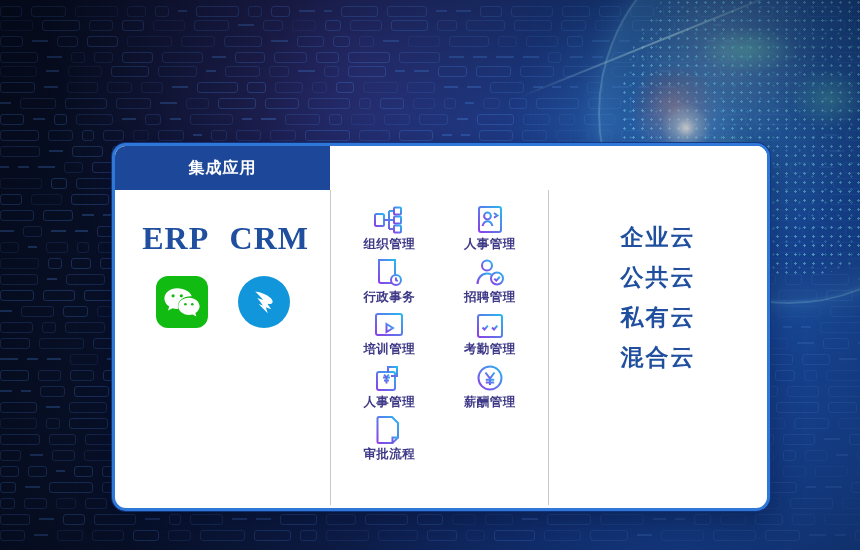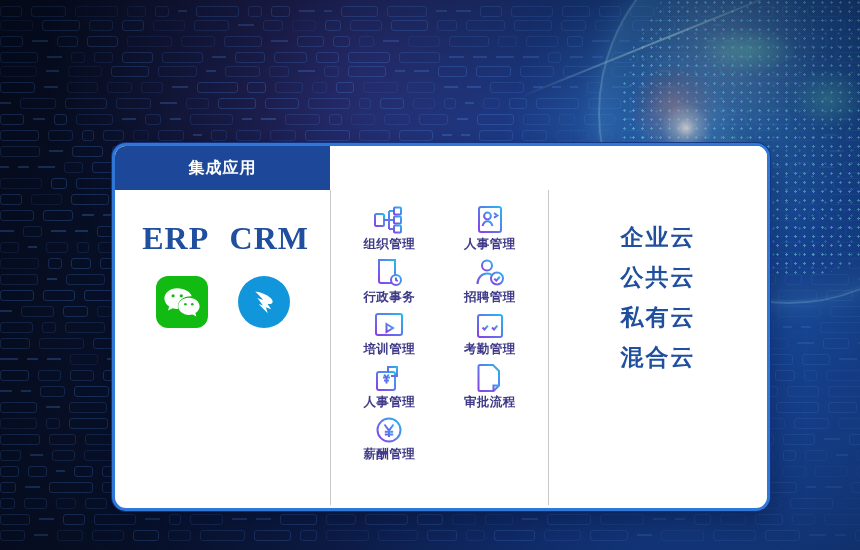--- a/index.html
+++ b/index.html
@@ -1254,53 +1254,53 @@
                 <path d="M11 15.5h7M14.5 15.5v6M12 18.5h5"></path>
                 <path d="M12.2 12.5l2.3 3 2.3-3"></path>
               </g>
             </svg>
             <div class="icon-label">人事管理</div>
           </div>
 
           <div class="icon-cell">
             <svg width="34" height="32" viewBox="0 0 34 32">
               <defs>
+                  <linearGradient id="g8" x1="0" y1="1" x2="1" y2="0">
+                <stop offset="0" stop-color="#8b3fe8"></stop>
+                    <stop offset="1" stop-color="#29b6f0"></stop>
+                  </linearGradient>
+                </defs>
+              <g fill="none" stroke="url(#g8)" stroke-width="2">
+                <circle cx="17" cy="16" r="11.5"></circle>
+                <path d="M12.5 10.5l4.5 6 4.5-6"></path>
+                <path d="M17 16.5V23M12.8 17.8h8.4M12.8 20.6h8.4"></path>
+              </g>
+            </svg>
+            <div class="icon-label">薪酬管理</div>
+          </div>
+
+          <div class="icon-cell">
+            <svg width="34" height="32" viewBox="0 0 34 32">
+              <defs>
                   <linearGradient id="g9" x1="0" y1="1" x2="1" y2="0">
                 <stop offset="0" stop-color="#8b3fe8"></stop>
                     <stop offset="1" stop-color="#29b6f0"></stop>
                   </linearGradient>
                 </defs>
               <g fill="none" stroke="url(#g9)" stroke-width="2">
                 <path d="M7 3h13l6 6v14.5L20.5 29H7a1.5 1.5 0 0 1-1.5-1.5V4.5A1.5 1.5 0 0 1 7 3z"></path>
                 <path d="M20.5 29v-5.5H26"></path>
                 <line x1="11" y1="11" x2="21" y2="11"></line>
                 <line x1="11" y1="16" x2="21" y2="16"></line>
                 <line x1="11" y1="21" x2="17" y2="21"></line>
               </g>
             </svg>
             <div class="icon-label">审批流程</div>
           </div>
 
-          <div class="icon-cell">
-            <svg width="34" height="32" viewBox="0 0 34 32">
-              <defs>
-                  <linearGradient id="g8" x1="0" y1="1" x2="1" y2="0">
-                <stop offset="0" stop-color="#8b3fe8"></stop>
-                    <stop offset="1" stop-color="#29b6f0"></stop>
-                  </linearGradient>
-                </defs>
-              <g fill="none" stroke="url(#g8)" stroke-width="2">
-                <circle cx="17" cy="16" r="11.5"></circle>
-                <path d="M12.5 10.5l4.5 6 4.5-6"></path>
-                <path d="M17 16.5V23M12.8 17.8h8.4M12.8 20.6h8.4"></path>
-              </g>
-            </svg>
-            <div class="icon-label">薪酬管理</div>
-          </div>
-
 
         </div>
       </div>
 
       <div class="col-right">
         <div class="cloud-list">
           <div class="cloud">企业云</div>
           <div class="cloud">公共云</div>
           <div class="cloud">私有云</div>
           <div class="cloud">混合云</div>

